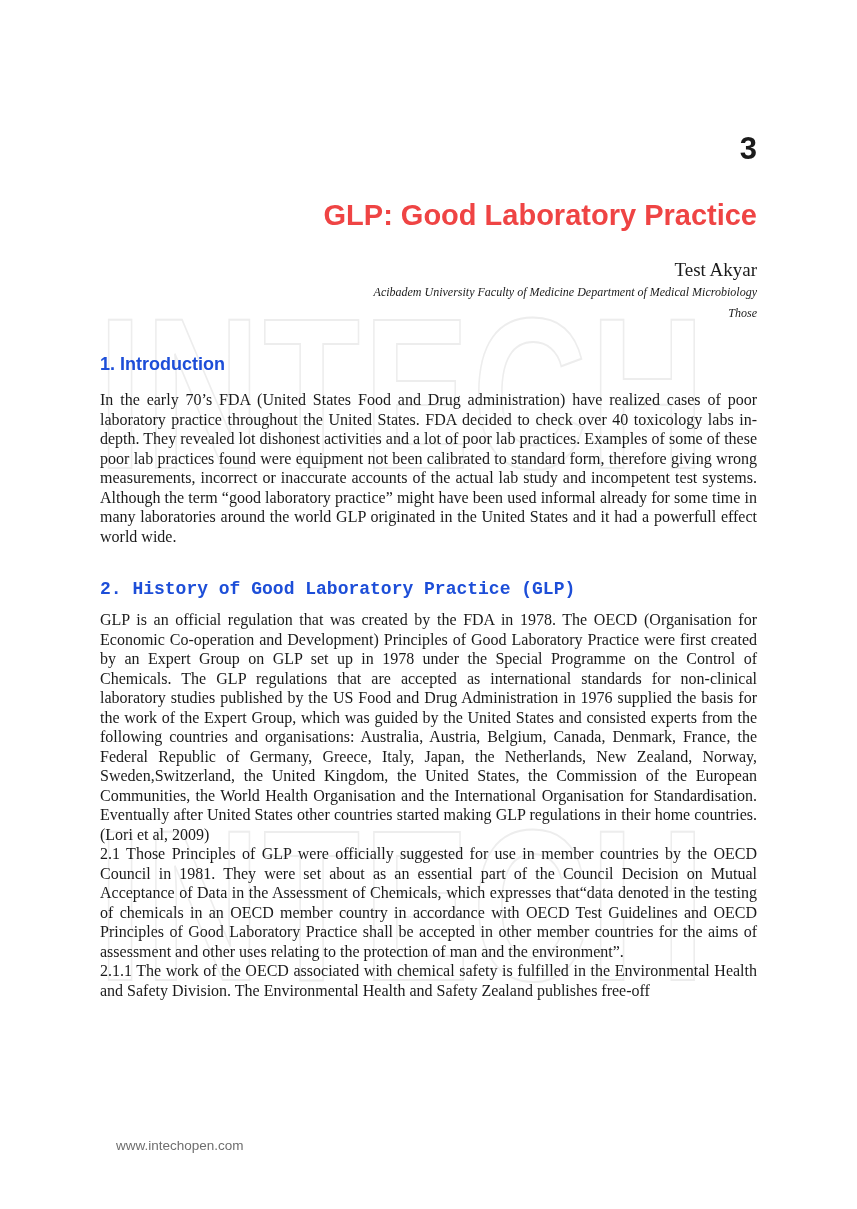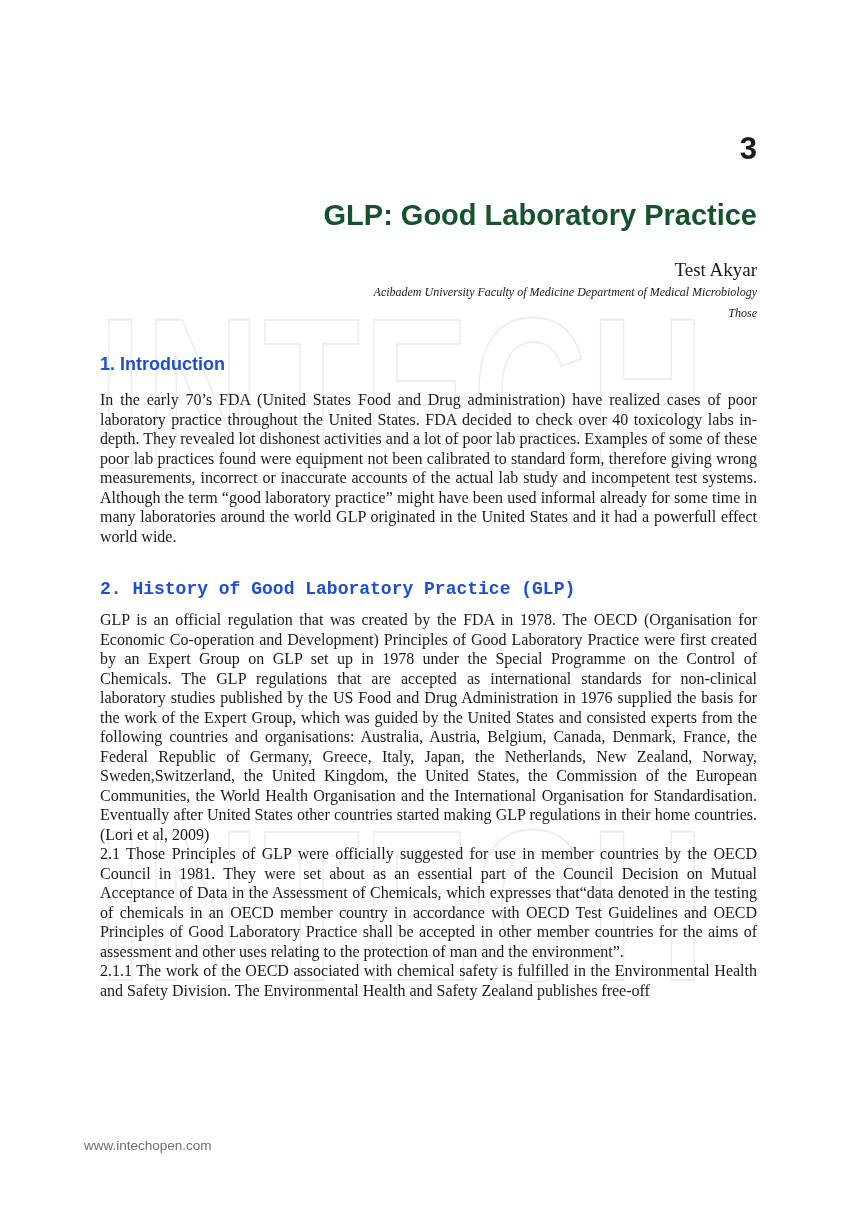--- a/index.html
+++ b/index.html
@@ -46,21 +46,21 @@
     line-height: 1;
     color: #1b1b1b;
   }
   .doc-title {
     margin: 37px 0 0 0;
     text-align: right;
     font-family: "Liberation Sans", sans-serif;
     font-weight: bold;
     font-size: 29px;
     line-height: 1;
-    color: #14532d;
+    color: #ef4444;
   }
   .byline { margin-top: 28px; text-align: right; }
   .author-name {
     font-size: 19px;
     line-height: 24px;
   }
   .affiliation {
     font-style: italic;
     font-size: 12px;
     line-height: 21px;
@@ -79,21 +79,21 @@
     margin: 0;
     font-size: 16px;
     line-height: 19.5px;
     text-align: justify;
   }
   .body-para.first { margin-top: 15px; }
   .body-para.after-heading { margin-top: 10px; }
   .footer {
     position: absolute;
     top: 1138px;
-    left: 84px;
+    left: 116px;
     font-family: "Liberation Sans", sans-serif;
     font-size: 13.5px;
     color: #6e6e6e;
     z-index: 1;
   }
 </style>
 </head>
 <body>
 
 <div class="page">

